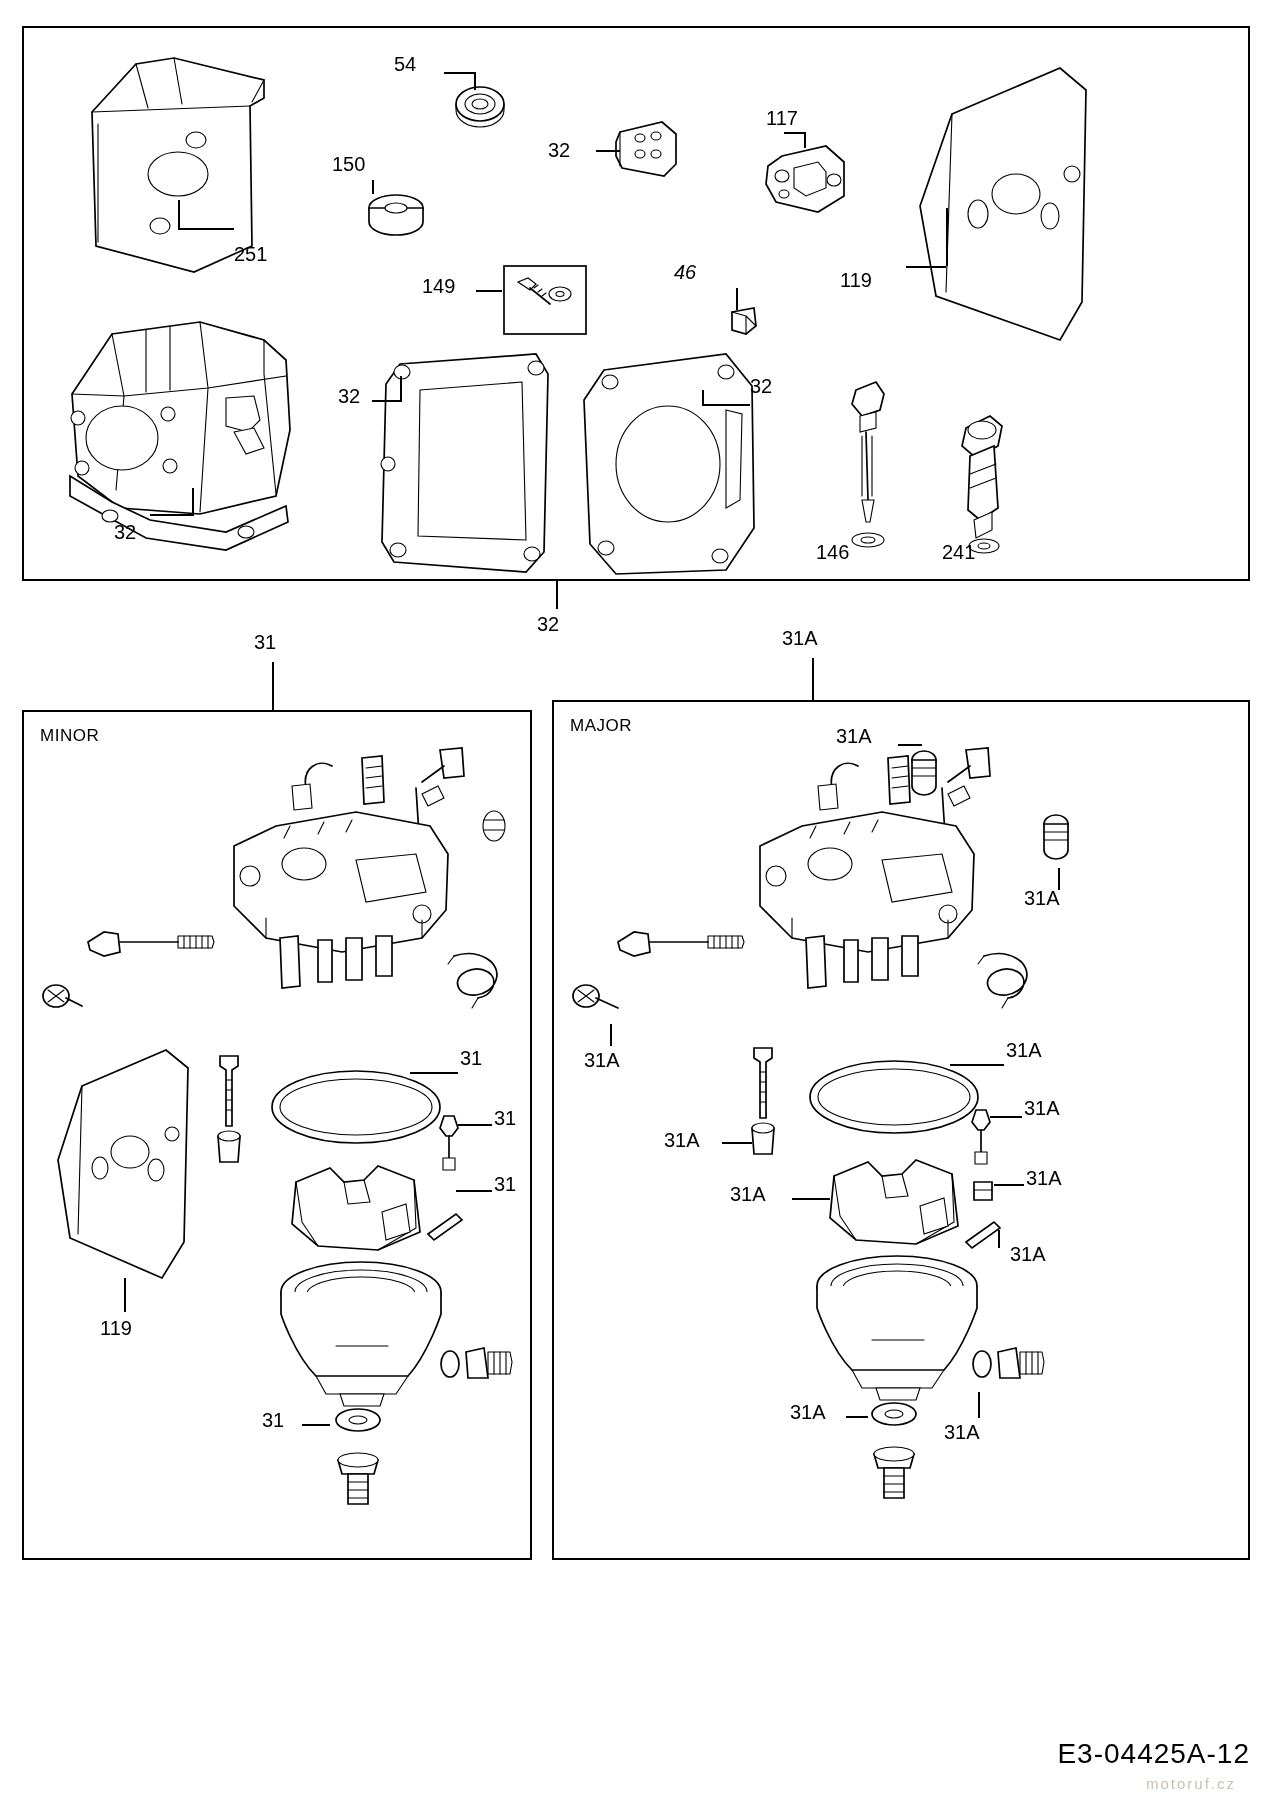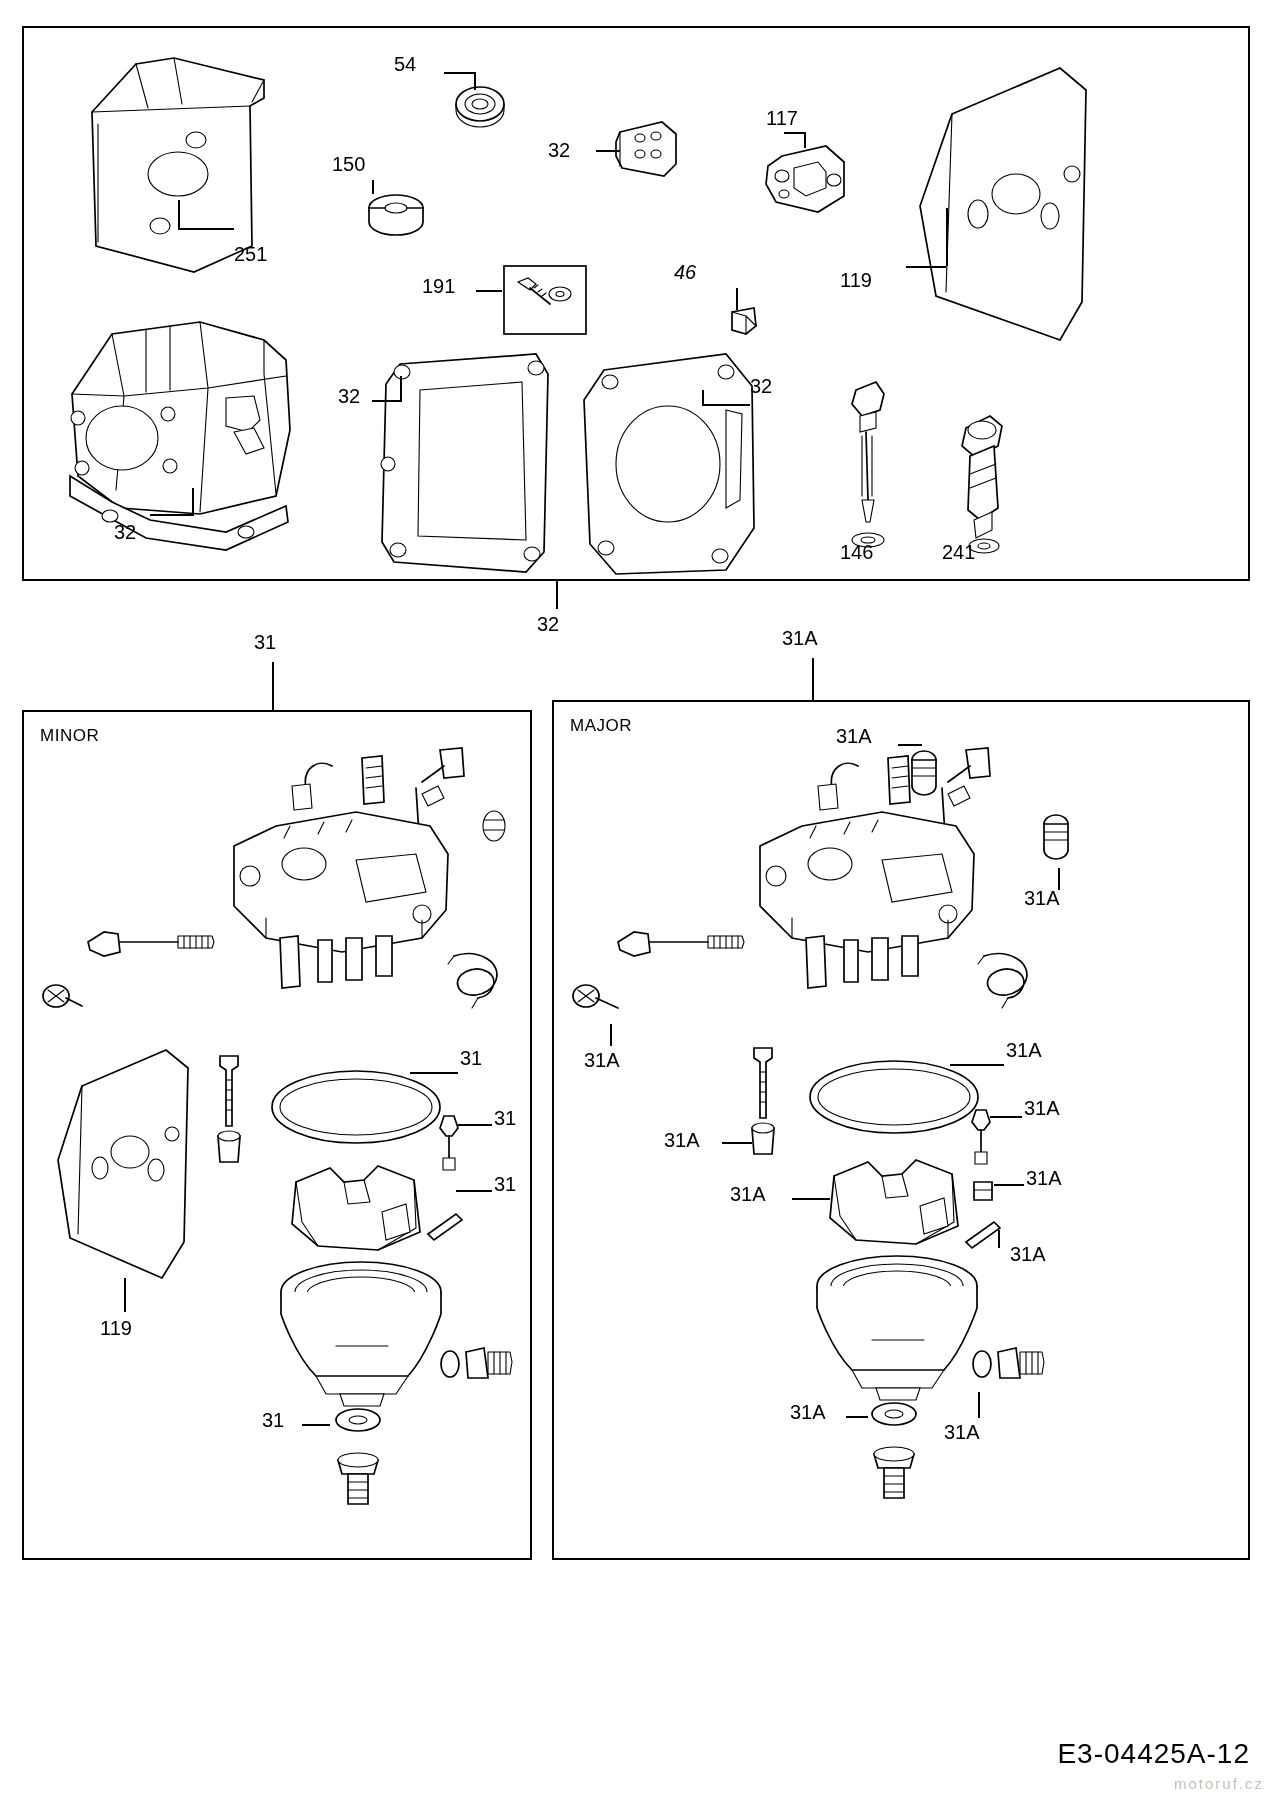--- a/index.html
+++ b/index.html
@@ -60,21 +60,21 @@
   
   #diagram-code {
     position: absolute;
     right: 22px;
     top: 1738px;
     font-size: 28px;
     letter-spacing: 1px;
   }
   #watermark {
     position: absolute;
-    right: 8px;
+    right: 36px;
     top: 1775px;
     font-size: 15px;
     color: #c9bfb4;
     letter-spacing: 2px;
   }
 
   
   svg { display:block; }
   .art { position: absolute; }
   .art svg { overflow: visible; }
@@ -184,21 +184,21 @@
     <div class="art" style="left:478px; top:236px;">
       <svg width="86" height="72" viewBox="0 0 86 72">
         <rect class="fill-w" x="2" y="2" width="82" height="68"></rect>
         <path class="fill-w-thin" d="M16 18 L26 14 L34 20 L28 26 Z"></path>
         <path class="stroke" d="M28 24 L48 40"></path>
         <path class="stroke-thin" d="M32 24 L36 21 M36 28 L40 25 M40 32 L44 29"></path>
         <ellipse class="fill-w-thin" cx="58" cy="30" rx="11" ry="7"></ellipse>
         <ellipse class="fill-w-thin" cx="58" cy="30" rx="4" ry="2.5"></ellipse>
       </svg>
     </div>
-    <div class="lbl" id="lbl-149" style="left:398px; top:248px;">191</div>
+    <div class="lbl" id="lbl-149" style="left:398px; top:248px;">149</div>
     <div class="ln h" style="left:452px; top:262px; width:26px;"></div>
 
     <div class="art" style="left:696px; top:268px;">
       <svg width="46" height="46" viewBox="0 0 46 46">
         <path class="fill-w" d="M12 16 L34 12 L36 30 L26 38 L12 34 Z"></path>
         <path class="stroke-thin" d="M12 16 L26 20 L26 38 M26 20 L36 30"></path>
       </svg>
     </div>
     <div class="lbl" id="lbl-46" style="left:650px; top:234px;font-style:italic;">46</div>
     <div class="ln v" style="left:712px; top:260px; height:22px;"></div>
@@ -261,21 +261,21 @@
       <svg width="64" height="180" viewBox="0 0 64 180">
         <path class="fill-w" d="M20 14 L40 6 L48 18 L44 34 L26 40 L16 28 Z"></path>
         <path class="fill-w-thin" d="M24 40 L40 36 L40 52 L24 56 Z"></path>
         <path class="stroke" d="M30 56 L32 124"></path>
         <path class="stroke-thin" d="M26 60 L26 120 M36 60 L36 120"></path>
         <path class="fill-w-thin" d="M26 124 L38 124 L34 146 L30 146 Z"></path>
         <ellipse class="fill-w-thin" cx="32" cy="164" rx="16" ry="7"></ellipse>
         <ellipse class="fill-w-thin" cx="32" cy="164" rx="7" ry="3"></ellipse>
       </svg>
     </div>
-    <div class="lbl" id="lbl-146" style="left:816px; top:514px;">146</div>
+    <div class="lbl" id="lbl-146" style="left:792px; top:514px;">146</div>
 
     <div class="art" style="left:922px; top:372px;">
       <svg width="74" height="160" viewBox="0 0 74 160">
         <path class="fill-w" d="M20 28 L44 16 L56 26 L52 46 L30 58 L16 46 Z"></path>
         <ellipse class="fill-w-thin" cx="36" cy="30" rx="14" ry="9"></ellipse>
         <path class="fill-w" d="M24 56 L48 46 L52 108 L34 120 L22 110 Z"></path>
         <path class="stroke-thin" d="M24 74 L50 64 M24 88 L50 78"></path>
         <path class="fill-w-thin" d="M28 120 L46 112 L46 130 L30 138 Z"></path>
         <ellipse class="fill-w-thin" cx="38" cy="146" rx="15" ry="7"></ellipse>
         <ellipse class="fill-w-thin" cx="38" cy="146" rx="6" ry="3"></ellipse>

